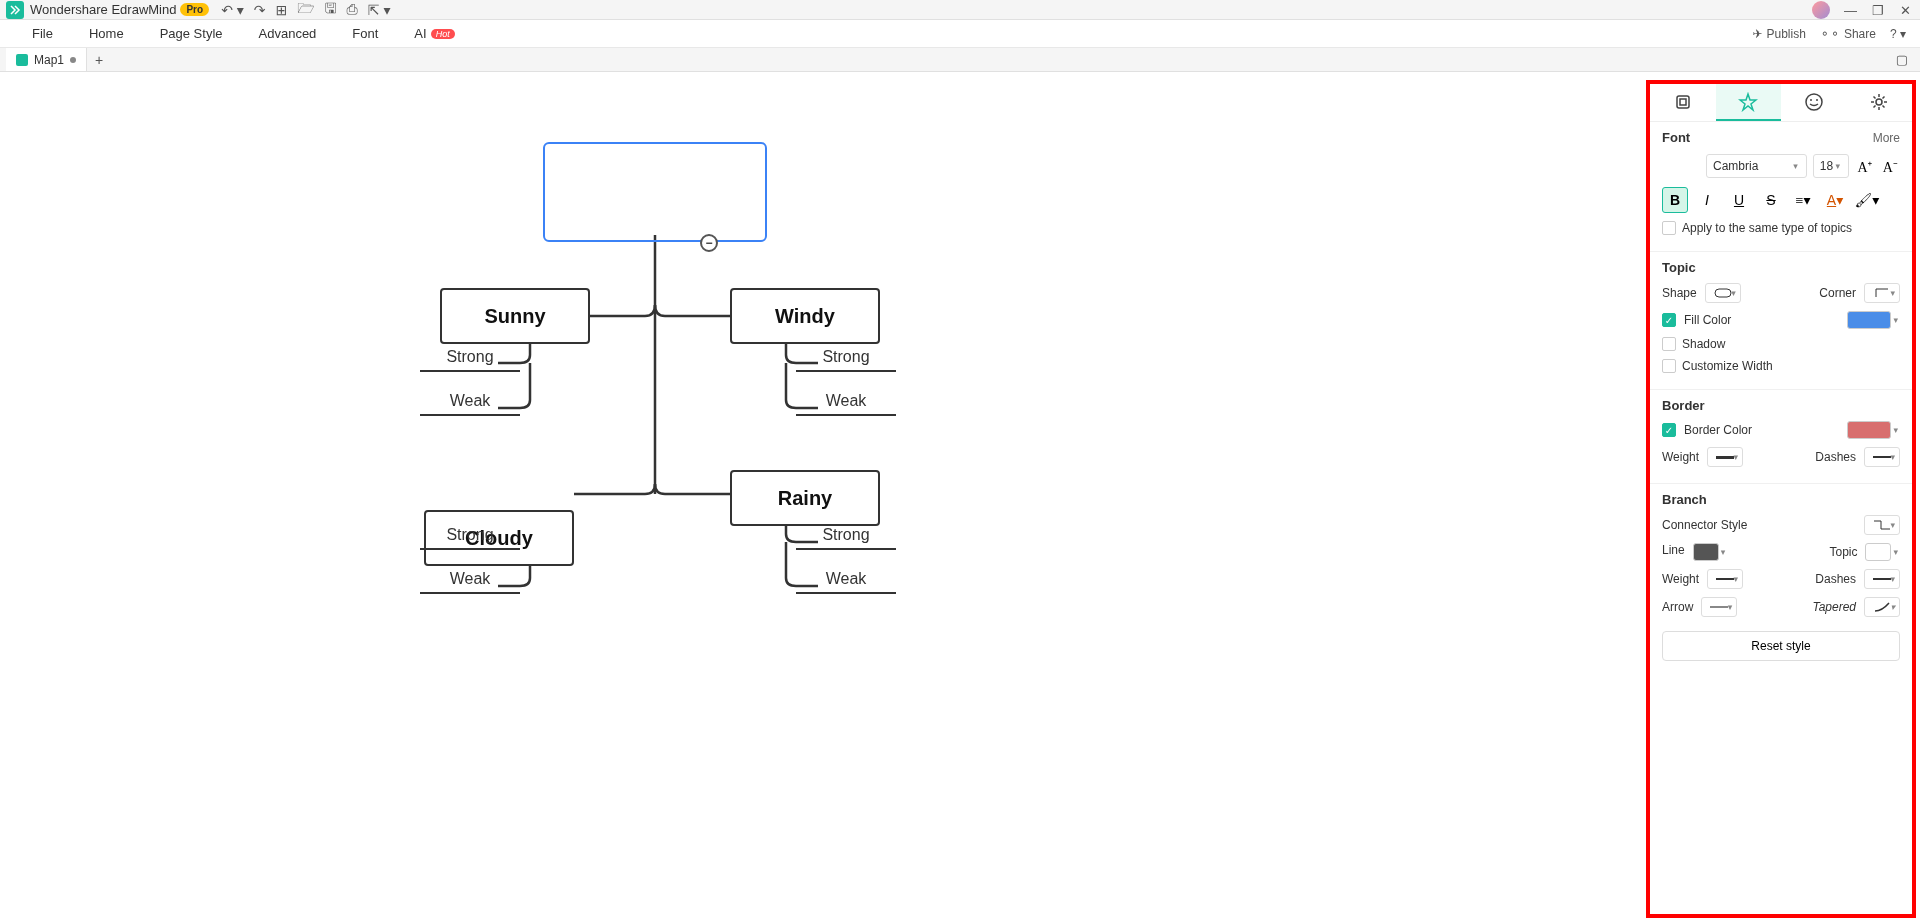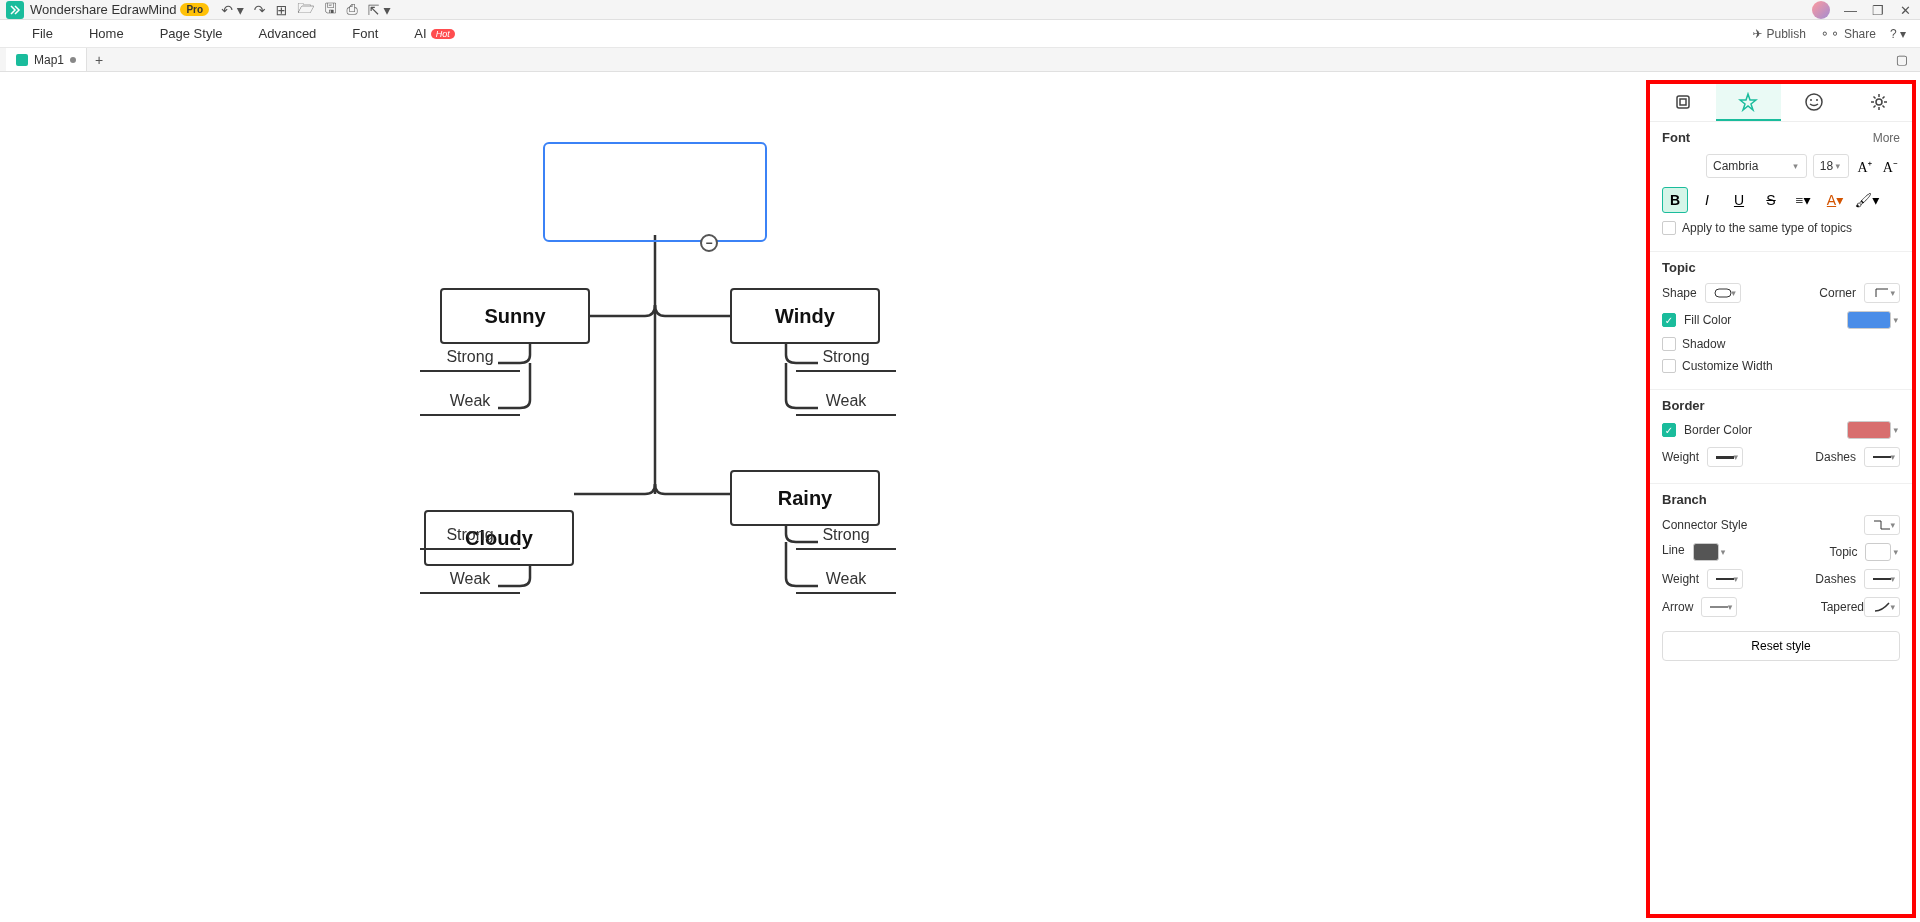--- a/index.html
+++ b/index.html
@@ -379,21 +379,21 @@
       </div>
     </div>
     <div class="row2">
       <div style="display:flex; align-items:center; gap:8px;">
         <span class="label">Arrow</span>
         <div class="mini-select">
             <div class="arrow-preview"></div>
             <span class="chev">▾</span>
           </div>
       </div>
-      <div style="display:flex; align-items:center; ">
+      <div style="display:flex; align-items:center; gap:8px;font-style:italic;">
         <span class="label">Tapered</span>
         <div class="mini-select">
             <svg width="16" height="10">
               <path d="M1 9 Q8 9 15 1" fill="none" stroke="#333" stroke-width="1.5"></path>
             </svg>
             <span class="chev">▾</span>
           </div>
       </div>
     </div>
     <button class="reset-btn"><span>Reset style</span></button>

